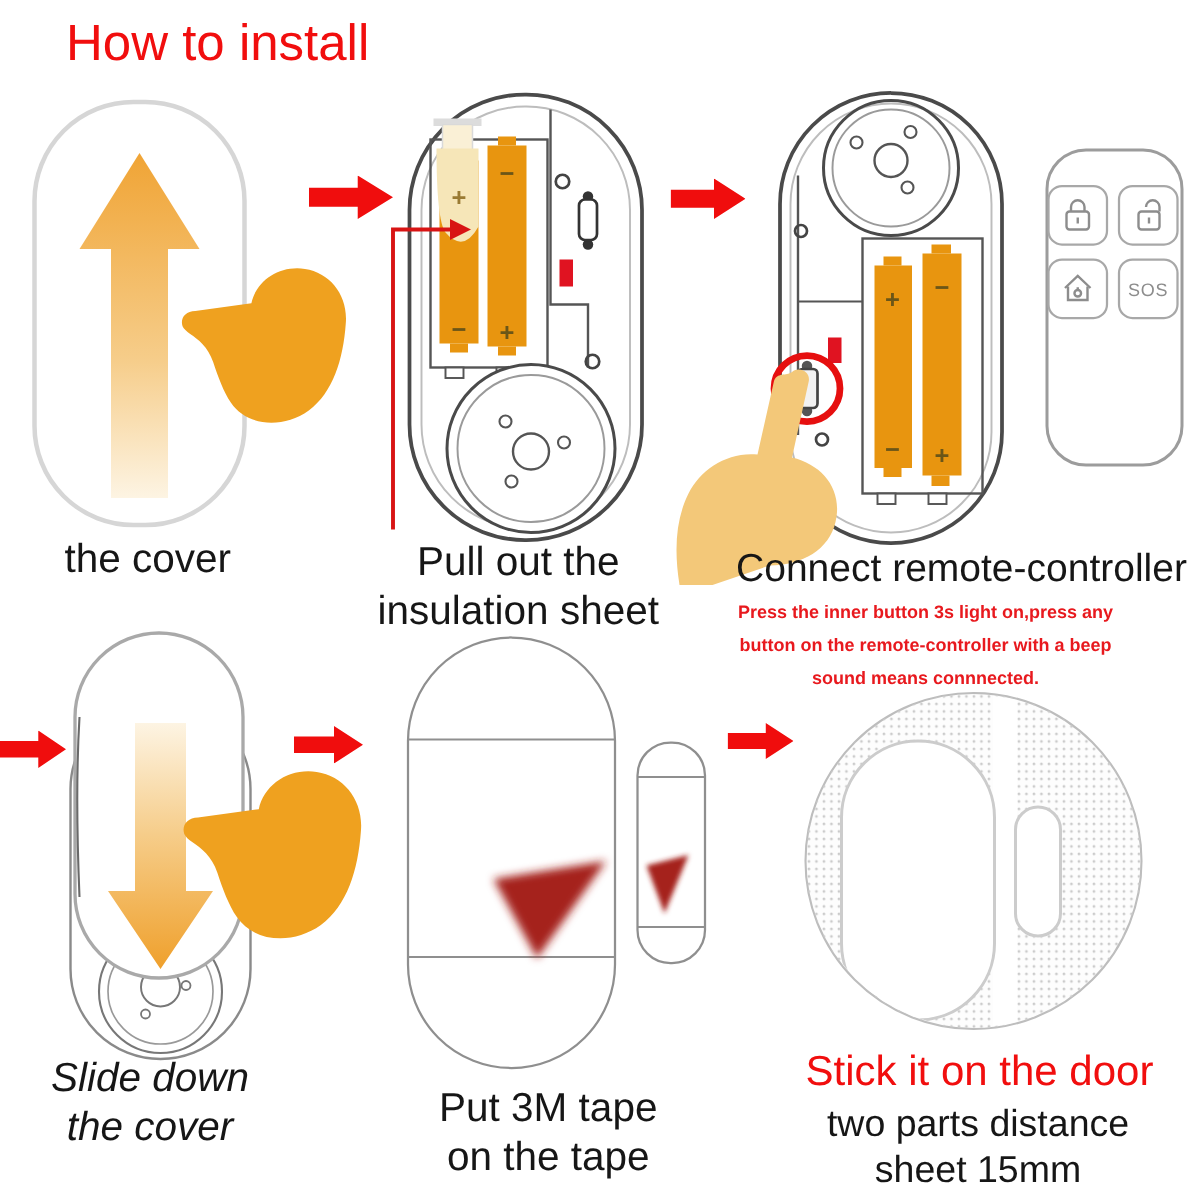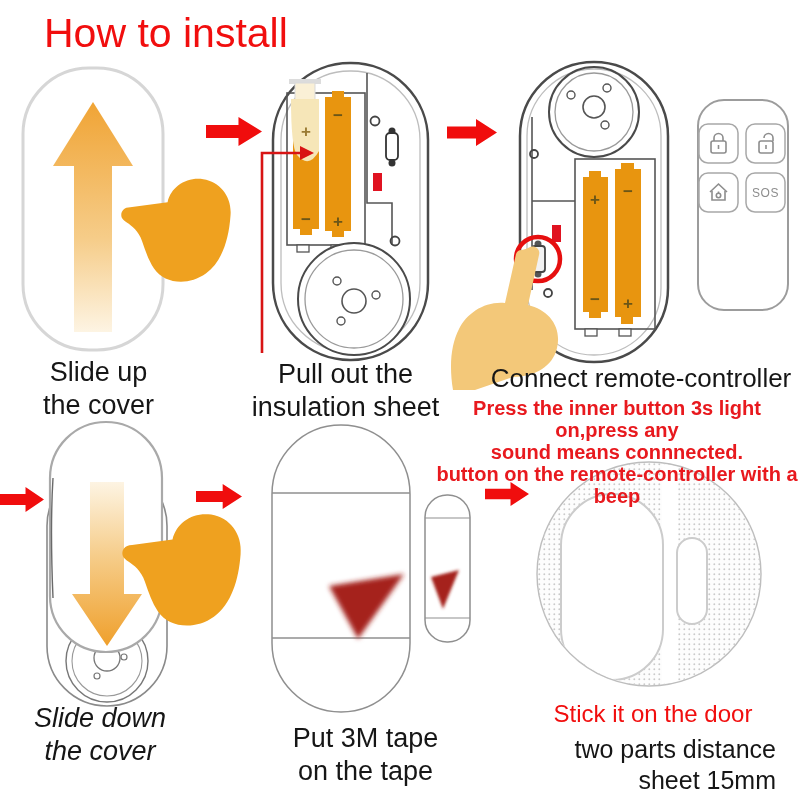--- a/index.html
+++ b/index.html
@@ -1,21 +1,21 @@
 <!DOCTYPE html>
 <html><head>
 <meta charset="utf-8">
 <style>
   html,body{margin:0;padding:0;background:#fff;}
   .canvas{position:relative;width:800px;height:800px;background:#ffffff;overflow:hidden;
           font-family:"Liberation Sans",sans-serif;}
   .abs{position:absolute;}
-  .title{position:absolute;left:44px;top:10px;font-size:41px;color:#f10e0e;}
+  .title{position:absolute;left:44px;top:10px;font-size:34px;color:#f10e0e;}
   .caption{position:absolute;color:#161616;font-size:27px;line-height:33px;text-align:center;}
-  .note{position:absolute;left:434px;top:397px;width:366px;color:#e8191e;font-size:20px;
+  .note{position:absolute;left:434px;top:397px;width:366px;color:#e8191e;font-size:12px;
         line-height:22px;font-weight:bold;text-align:center;}
   .red-arrow{position:absolute;background:#f00d0d;
      clip-path:polygon(0% 28%,58% 28%,58% 0%,100% 50%,58% 100%,58% 72%,0% 72%);}
   svg{position:absolute;overflow:visible;pointer-events:none;}
 </style>
 </head>
 <body>
 
 <div class="canvas">
 
@@ -218,42 +218,41 @@
     </g>
   </svg>
 
   <div class="red-arrow" style="left:206px;top:117px;width:56px;height:29px;"></div>
   <div class="red-arrow" style="left:447px;top:119px;width:50px;height:27px;"></div>
   <div class="red-arrow" style="left:0px;top:487px;width:44px;height:25px;"></div>
   <div class="red-arrow" style="left:196px;top:484px;width:46px;height:25px;"></div>
   <div class="red-arrow" style="left:485px;top:482px;width:44px;height:24px;"></div>
 
   <div class="caption" style="left:16px;top:356px;width:165px;">
-    <div>Slide up</div>
     <div>the cover</div>
   </div>
   <div class="caption" style="left:482px;top:362px;width:318px;font-size:26px;">
     <div>Connect remote-controller</div>
   </div>
   <div class="caption" style="left:228px;top:358px;width:235px;">
     <div>Pull out the</div>
     <div>insulation sheet</div>
   </div>
   <div class="note">
     <div>Press the inner button 3s light on,press any</div>
+    <div>button on the remote-controller with a beep</div>
     <div>sound means connnected.</div>
-    <div>button on the remote-controller with a beep</div>
   </div>
   <div class="caption" style="left:14px;top:702px;width:172px;font-style:italic;">
     <div>Slide down</div>
     <div>the cover</div>
   </div>
   <div class="caption" style="left:258px;top:722px;width:215px;">
     <div>Put 3M tape</div>
     <div>on the tape</div>
   </div>
-  <div class="caption" style="left:534px;top:697px;width:238px;color:#f10e0e;font-size:24px;text-align:center;">Stick it on the door</div>
-  <div class="caption" style="left:528px;top:734px;width:248px;font-size:25px;line-height:31px;text-align:right;">
+  <div class="caption" style="left:534px;top:697px;width:238px;color:#f10e0e;font-size:28px;text-align:center;">Stick it on the door</div>
+  <div class="caption" style="left:528px;top:734px;width:248px;font-size:25px;line-height:31px;">
     <div>two parts distance</div>
     <div>sheet 15mm</div>
   </div>
 
 </div>
 
 </body></html>

